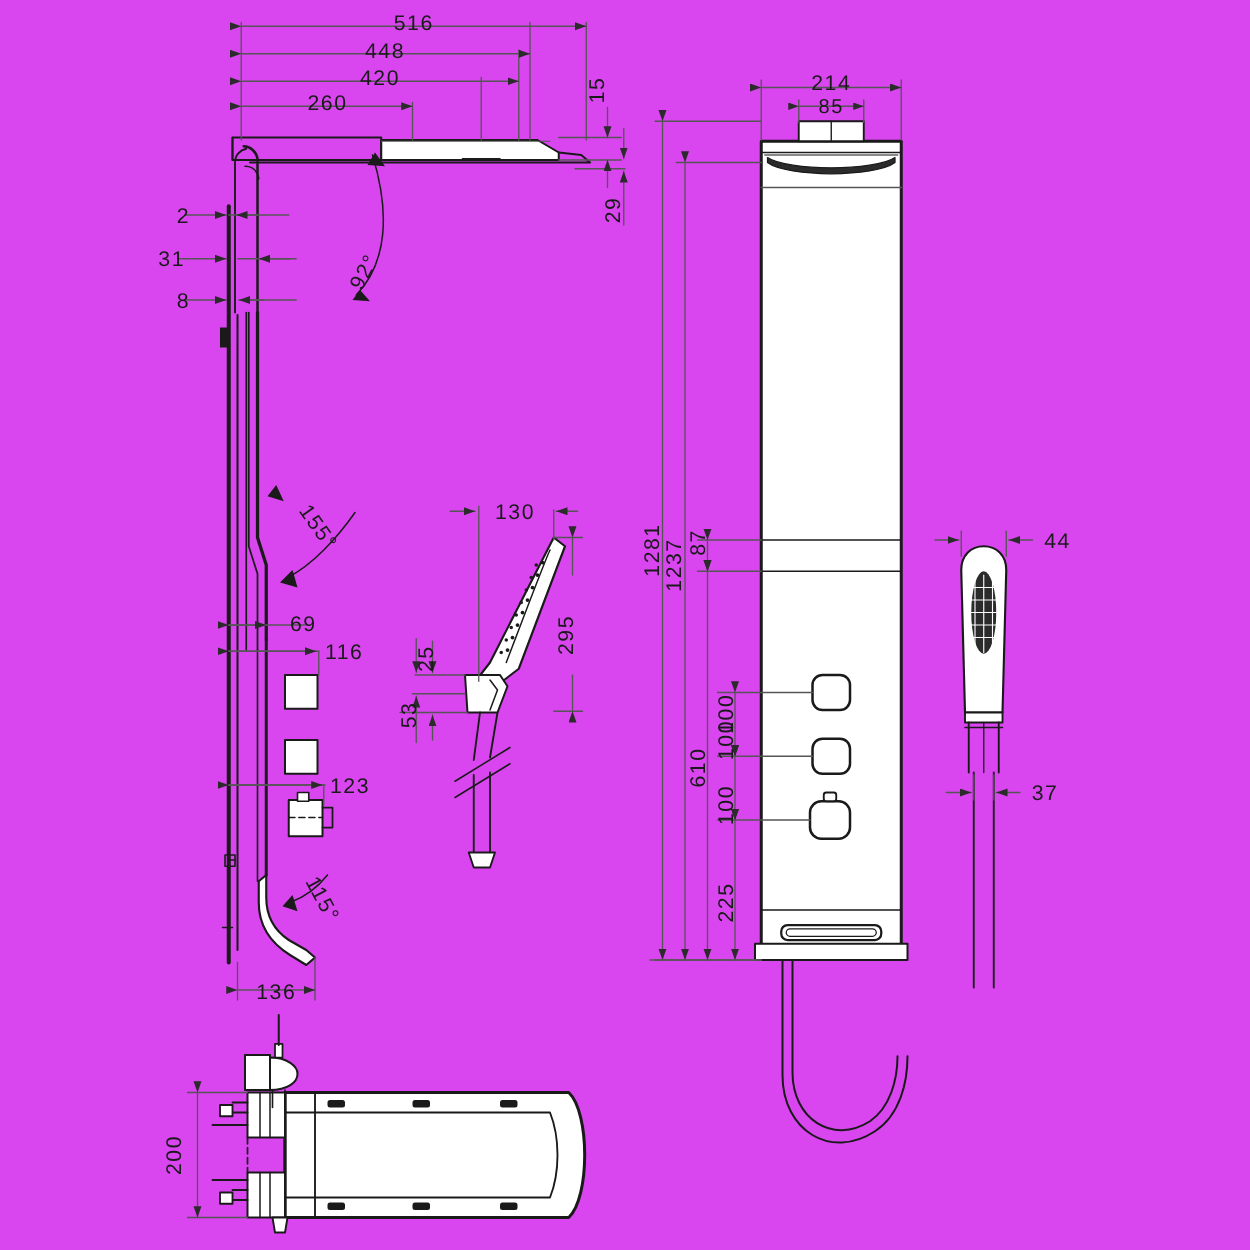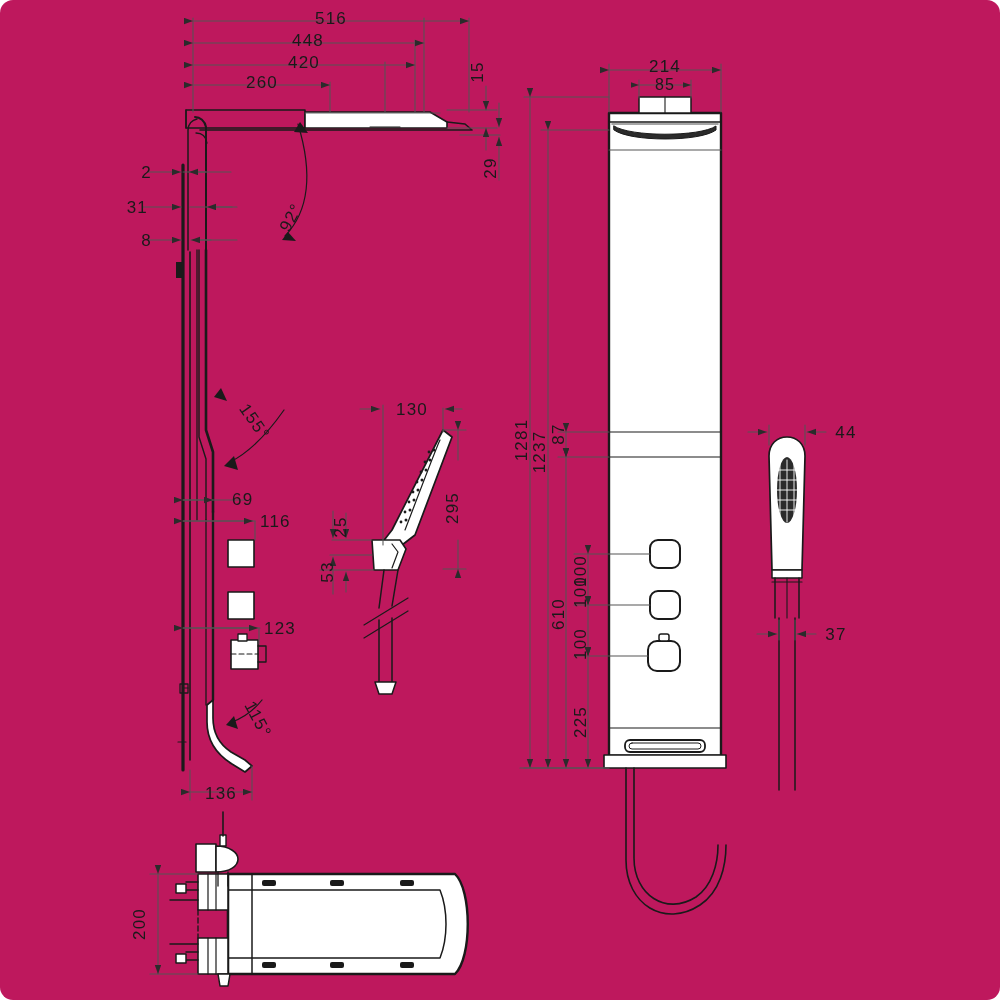--- a/index.html
+++ b/index.html
@@ -1,17 +1,17 @@
 <!DOCTYPE html>
 <html><head>
 <meta charset="utf-8">
 <style>
   html,body{margin:0;padding:0;background:#ffffff;}
   body{width:1000px;height:1000px;font-family:"Liberation Sans",sans-serif;}
-  #stage{position:relative;width:1000px;height:1000px;overflow:hidden;background:#be185d;border-radius:13px;}
+  #stage{position:relative;width:1000px;height:1000px;overflow:hidden;background:#d946ef;}
   svg{display:block;}
   .dimtxt{font-family:"Liberation Sans",sans-serif;font-size:17px;fill:#1a1a1a;letter-spacing:1.2px;}
   .dimtxt.sm{font-size:16px;}
 </style>
 </head>
 <body>
 
 <div id="stage">
 <svg width="1000" height="1000" viewBox="0 0 1000 1000" xmlns="http://www.w3.org/2000/svg">
 

